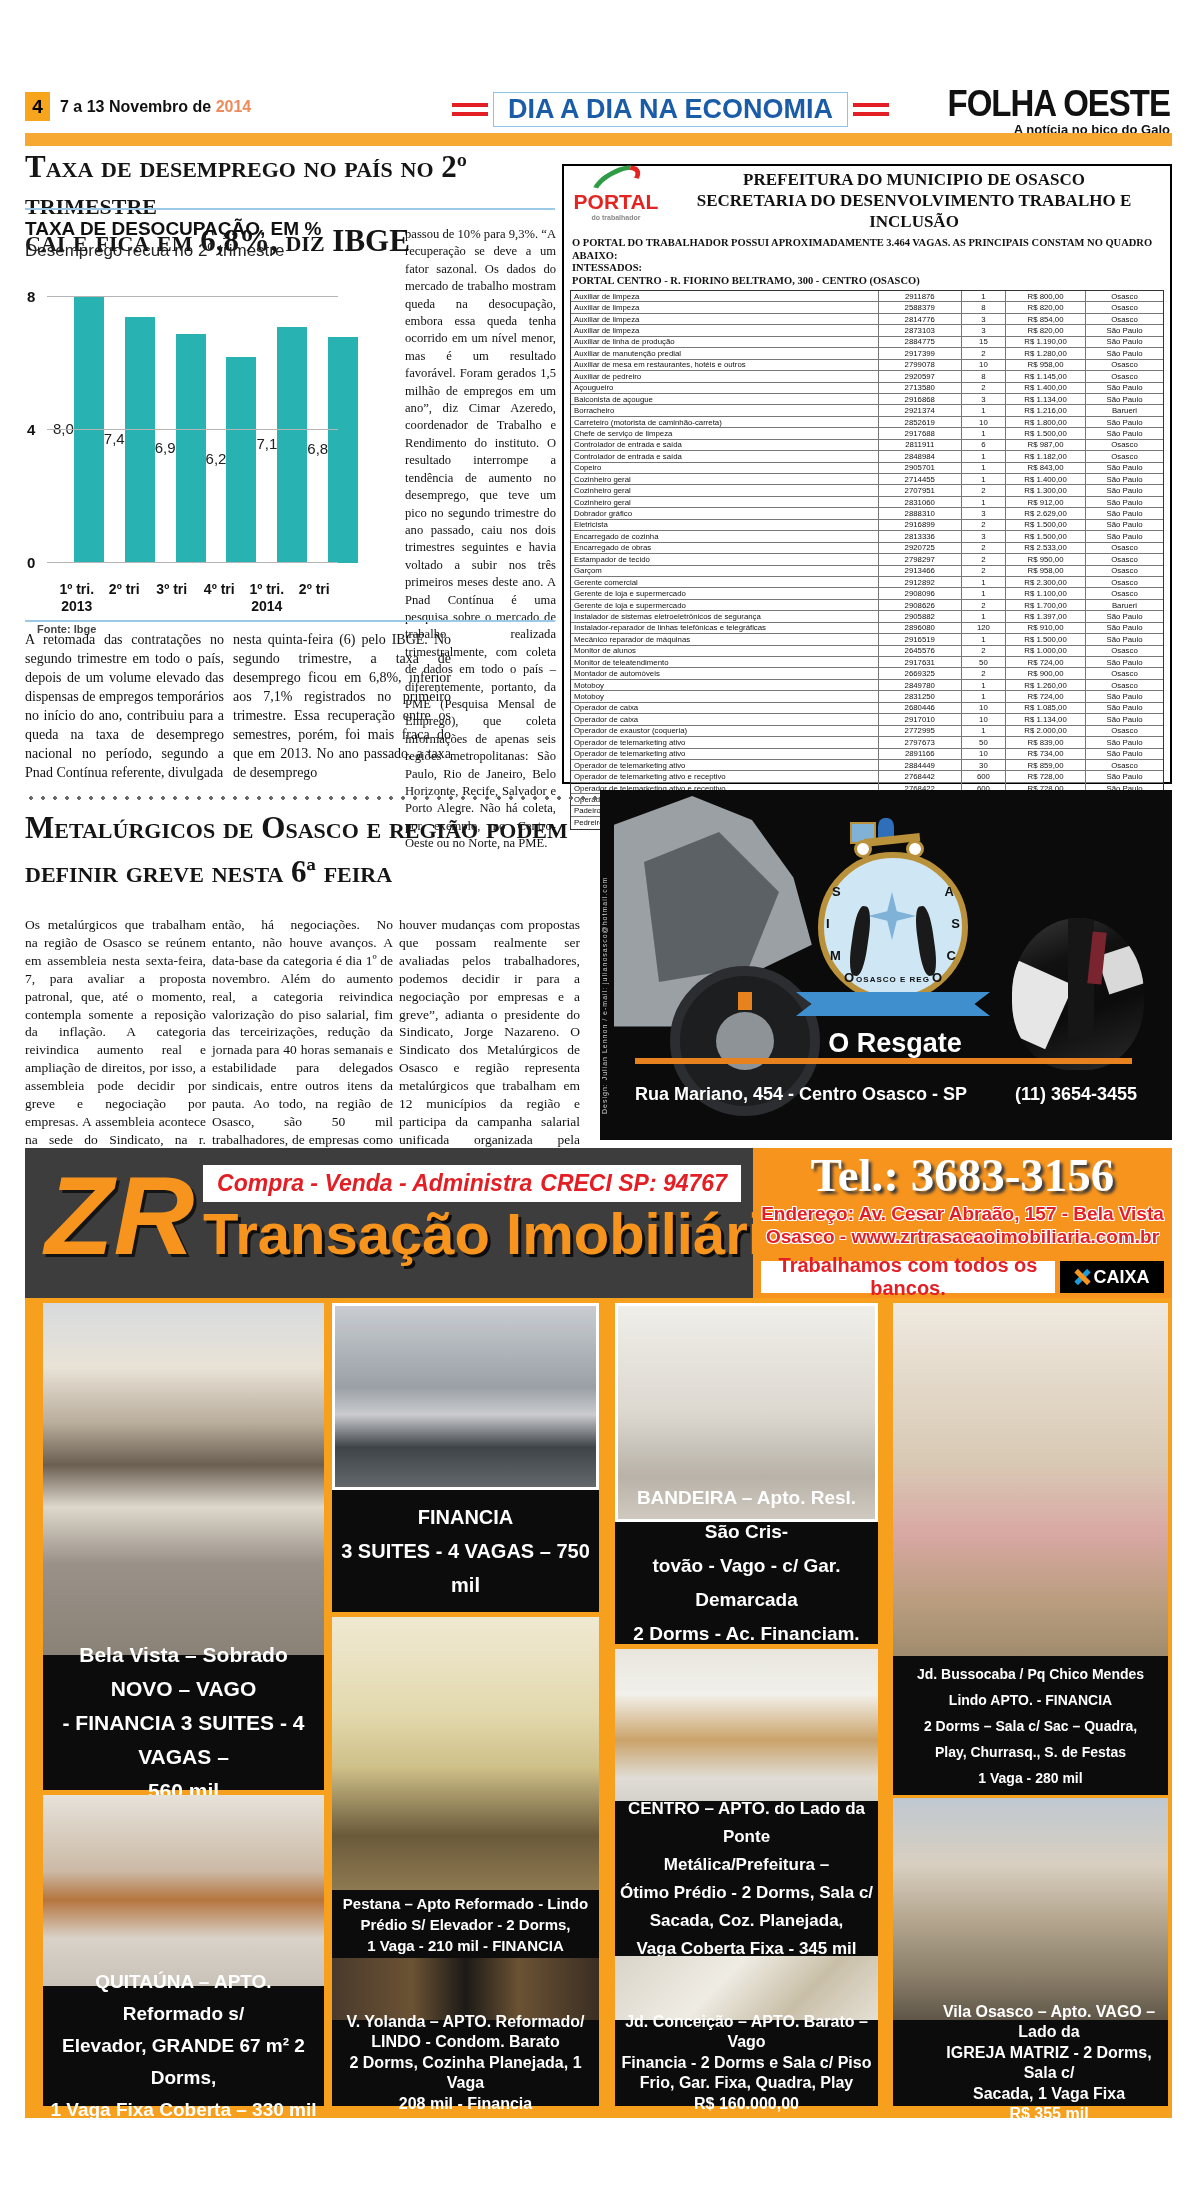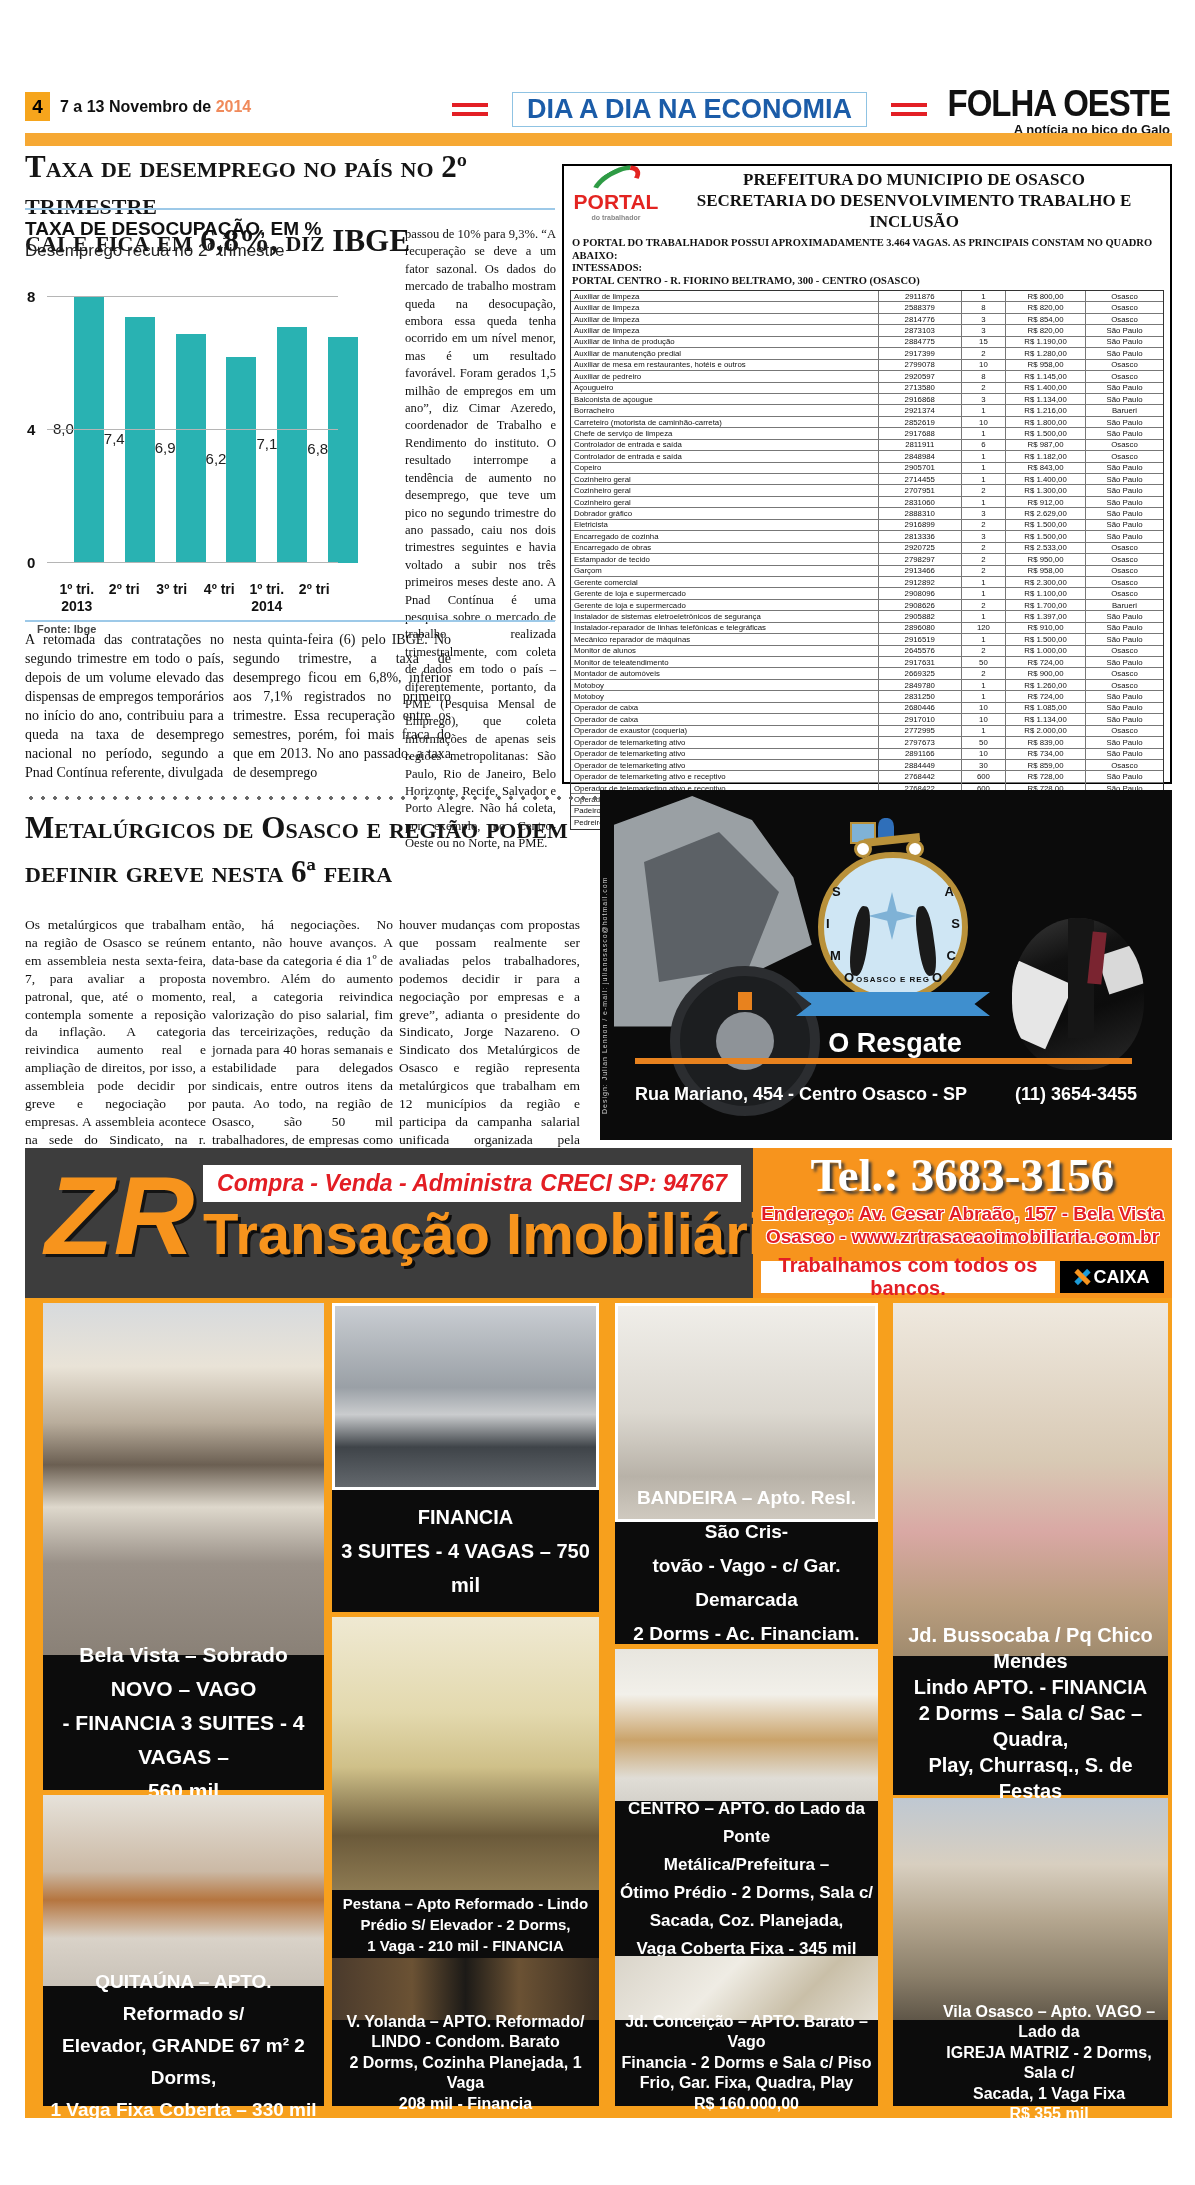--- a/index.html
+++ b/index.html
@@ -5,21 +5,21 @@
   html,body{margin:0;padding:0;background:#e8e8e8;}
   .page{position:relative;width:1195px;height:2185px;background:#ffffff;margin:0 auto;
         font-family:"Liberation Serif",serif;overflow:hidden;color:#111;}
 
   
   .pagenum{position:absolute;left:25px;top:92px;width:25px;height:29px;background:#F6A51C;
            display:flex;align-items:center;justify-content:center;
            font:bold 19px "Liberation Sans",sans-serif;color:#000;}
   .dateline{position:absolute;left:60px;top:98px;font:bold 16px "Liberation Sans",sans-serif;}
   .dateline .year{color:#F08A5B;}
-  .section-banner{position:absolute;left:452px;top:92px;display:flex;align-items:center;gap:24px;}
+  .section-banner{position:absolute;left:452px;top:92px;display:flex;align-items:center;gap:5px;}
   .eq{width:36px;display:flex;flex-direction:column;gap:5px;}
   .eq i{display:block;height:4px;background:#E31F25;}
   .banner-box{border:1px solid #8FC3E3;padding:1px 14px;color:#1B5CA8;
               font:bold 27px "Liberation Sans",sans-serif;letter-spacing:0px;white-space:nowrap;}
   .brand{position:absolute;right:25px;top:86px;text-align:right;font-family:"Liberation Sans",sans-serif;}
   .brand-name{font-weight:bold;font-size:33px;line-height:32px;letter-spacing:-1px;transform:scaleY(1.12);transform-origin:top right;}
   .brand-tag{font-weight:bold;font-size:13px;margin-top:4px;}
   .orange-bar{position:absolute;left:25px;width:1147px;top:133px;height:13px;background:#F6A833;}
 
   
@@ -789,21 +789,21 @@
       </div>
     <div class="photo ph-laundry" style="left:590px;top:658px;width:263px;height:64px;"></div>
     <div class="cap" style="left:590px;top:722px;width:263px;height:86px;font-size:16px;line-height:20.5px;">
         <div>Jd. Conceição – APTO. Barato – Vago</div>
         <div>Financia - 2 Dorms e Sala c/ Piso</div>
         <div>Frio, Gar. Fixa, Quadra, Play</div>
         <div>R$ 160.000,00</div>
       </div>
 
     <div class="photo ph-living" style="left:868px;top:5px;width:275px;height:353px;"></div>
-    <div class="cap" style="left:868px;top:358px;width:275px;height:139px;font-size:20px;line-height:26px;">
+    <div class="cap" style="left:868px;top:358px;width:275px;height:139px;font-size:14px;line-height:26px;">
         <div>Jd. Bussocaba / Pq Chico Mendes</div>
         <div>Lindo APTO. - FINANCIA</div>
         <div>2 Dorms – Sala c/ Sac – Quadra,</div>
         <div>Play, Churrasq., S. de Festas</div>
         <div>1 Vaga - 280 mil</div>
       </div>
     <div class="photo ph-building" style="left:868px;top:500px;width:275px;height:222px;"></div>
     <div class="cap" style="left:868px;top:722px;width:275px;height:86px;font-size:16px;line-height:20.5px;padding-left:41px;">
         <div>Vila Osasco – Apto. VAGO – Lado da</div>
         <div>IGREJA MATRIZ - 2 Dorms, Sala c/</div>

